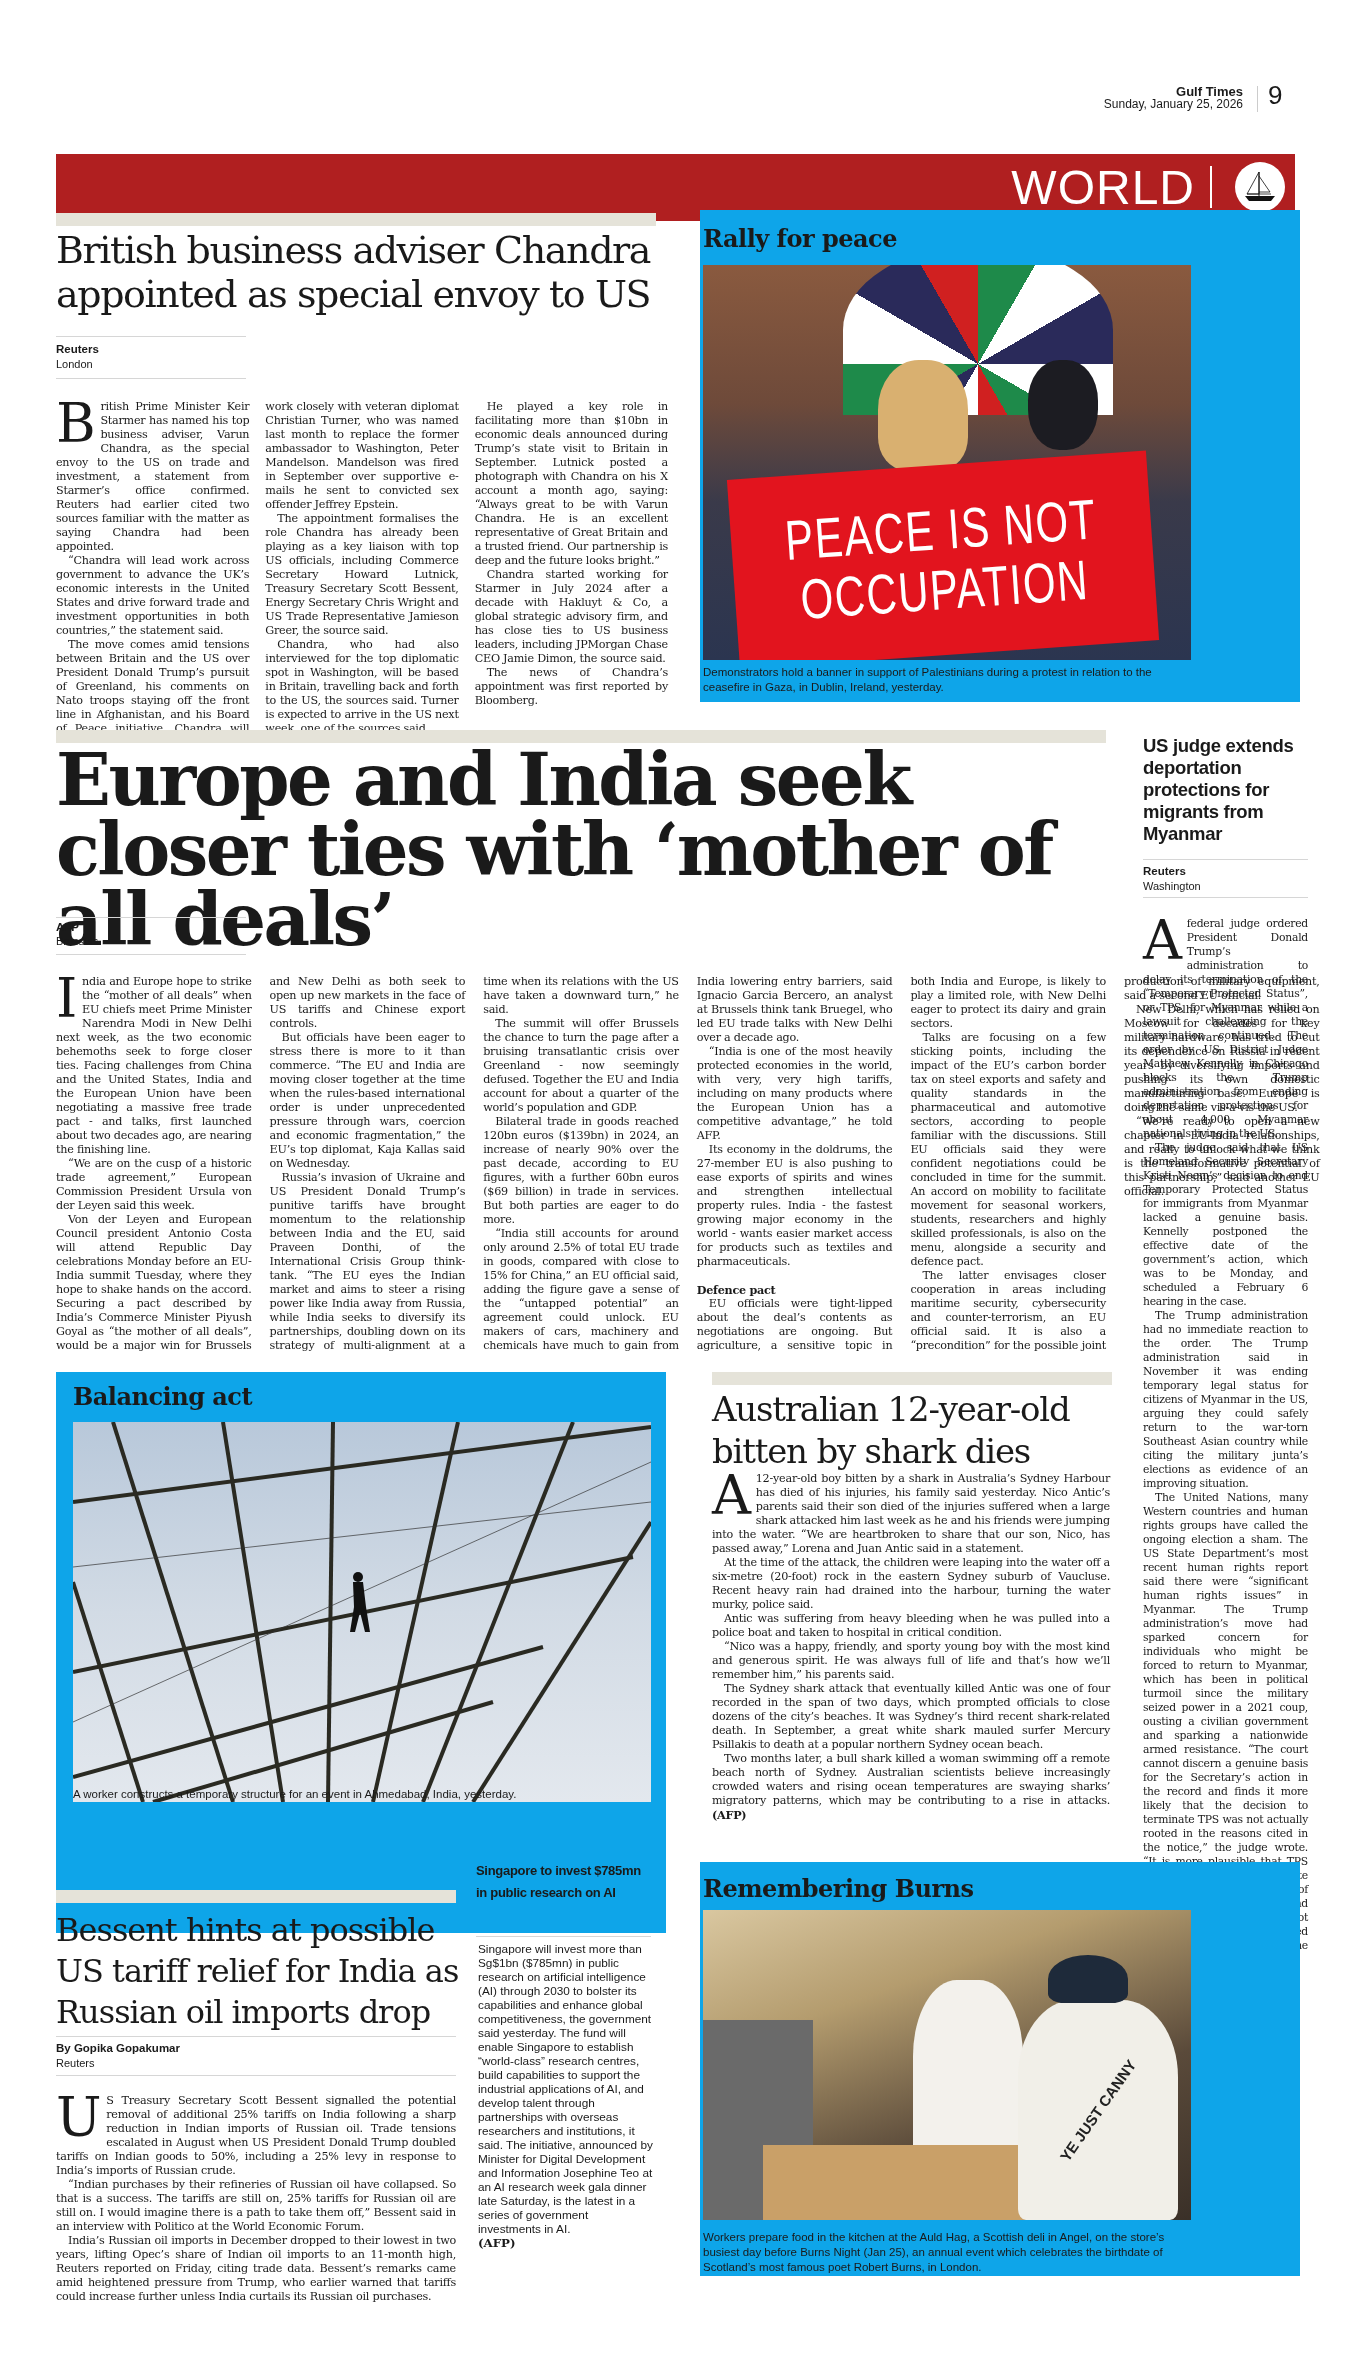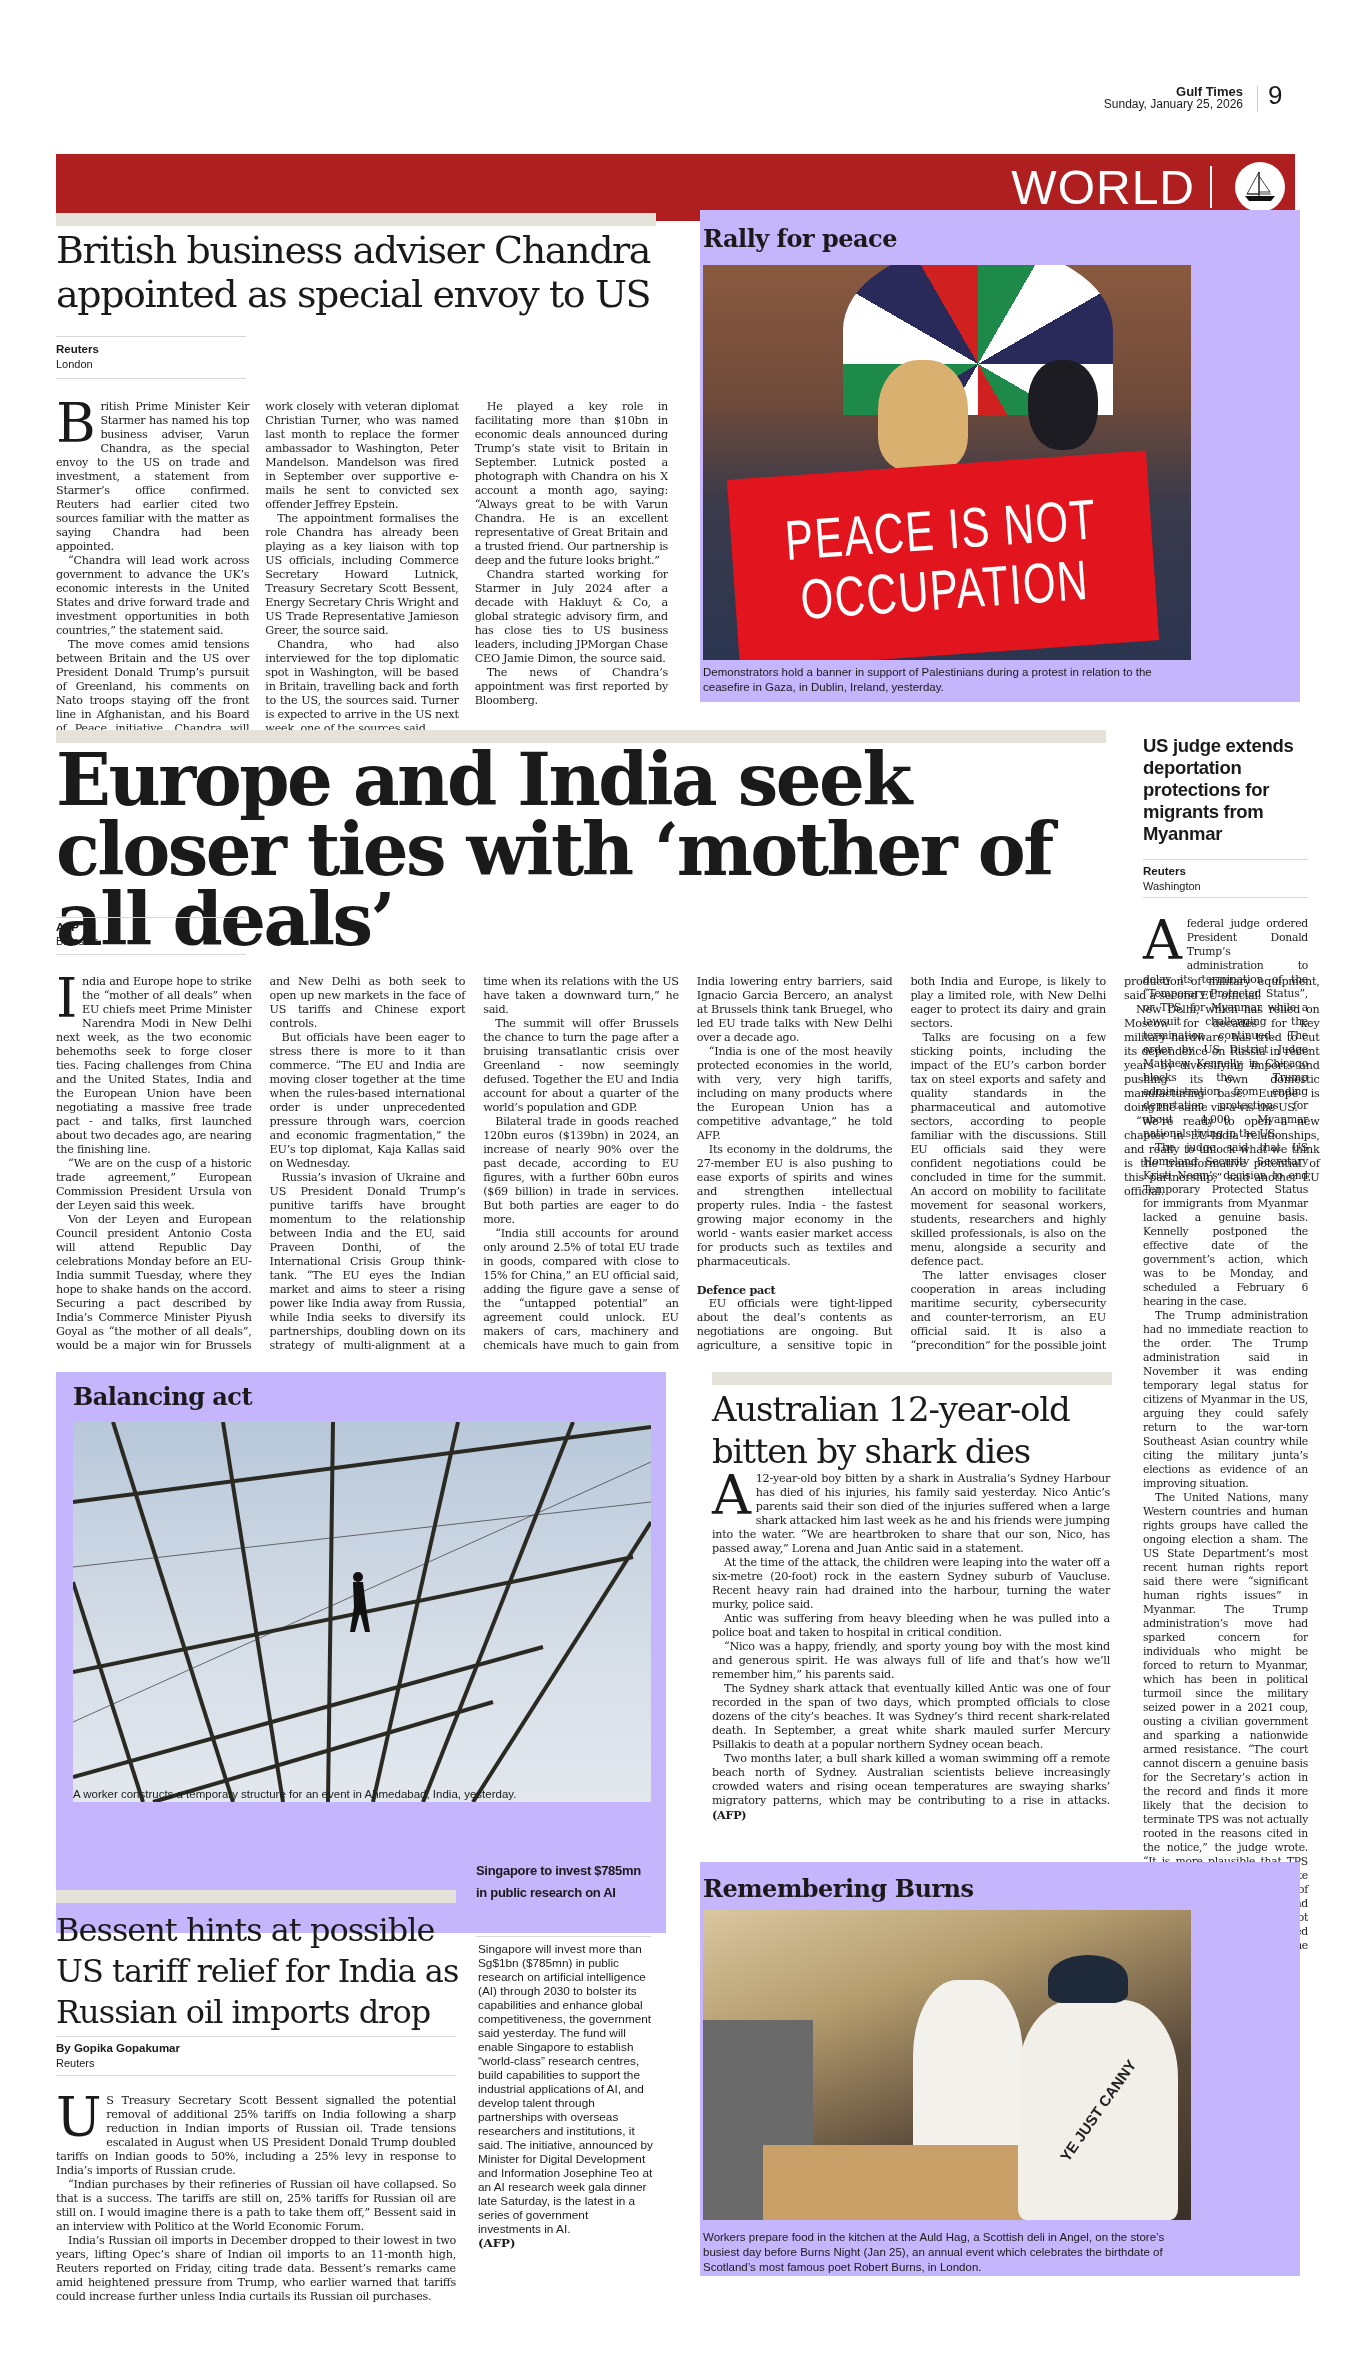--- a/index.html
+++ b/index.html
@@ -10,21 +10,21 @@
   .sans { font-family: "Liberation Sans", sans-serif; }
   .body-text { font-family: "DejaVu Serif", serif; font-size: 11.2px; line-height: 14px; text-align: justify; hyphens: auto; letter-spacing: -0.25px; }
   .body-text p { text-indent: 12px; }
   .body-text p.first { text-indent: 0; }
   .dropcap { float: left; font-size: 54px; line-height: 44px; margin: 2px 5px 0 0; font-family: "DejaVu Serif", serif; }
   .cols { column-gap: 16px; column-fill: auto; }
   .rule { background: #e5e3d9; height: 13px; }
   .thinrule { border-top: 1px solid #d6d6d6; }
   .credit-src { font-family: "Liberation Sans", sans-serif; font-weight: bold; font-size: 11.5px; }
   .credit-loc { font-family: "Liberation Sans", sans-serif; font-size: 11px; }
-  .panel { background: #c4b5fd; }
+  .panel { background: #0ea5e9; }
   .panel-title { font-family: "DejaVu Serif", serif; font-weight: bold; font-size: 24px; letter-spacing: -0.5px; }
   .caption { font-family: "Liberation Sans", sans-serif; font-size: 11.5px; line-height: 15px; color: #1a1a1a; }
   .photo { overflow: hidden; position: absolute; }
   .subhead { font-weight: bold; text-indent: 0 !important; margin-top: 14px; }
 </style>
 </head>
 <body>
 
 <div class="abs sans" style="right:108px; top:84px; font-size:13px; font-weight:bold; text-align:right;">Gulf Times</div>
 <div class="abs sans" style="right:108px; top:97px; font-size:12px; text-align:right;">Sunday, January 25, 2026</div>

